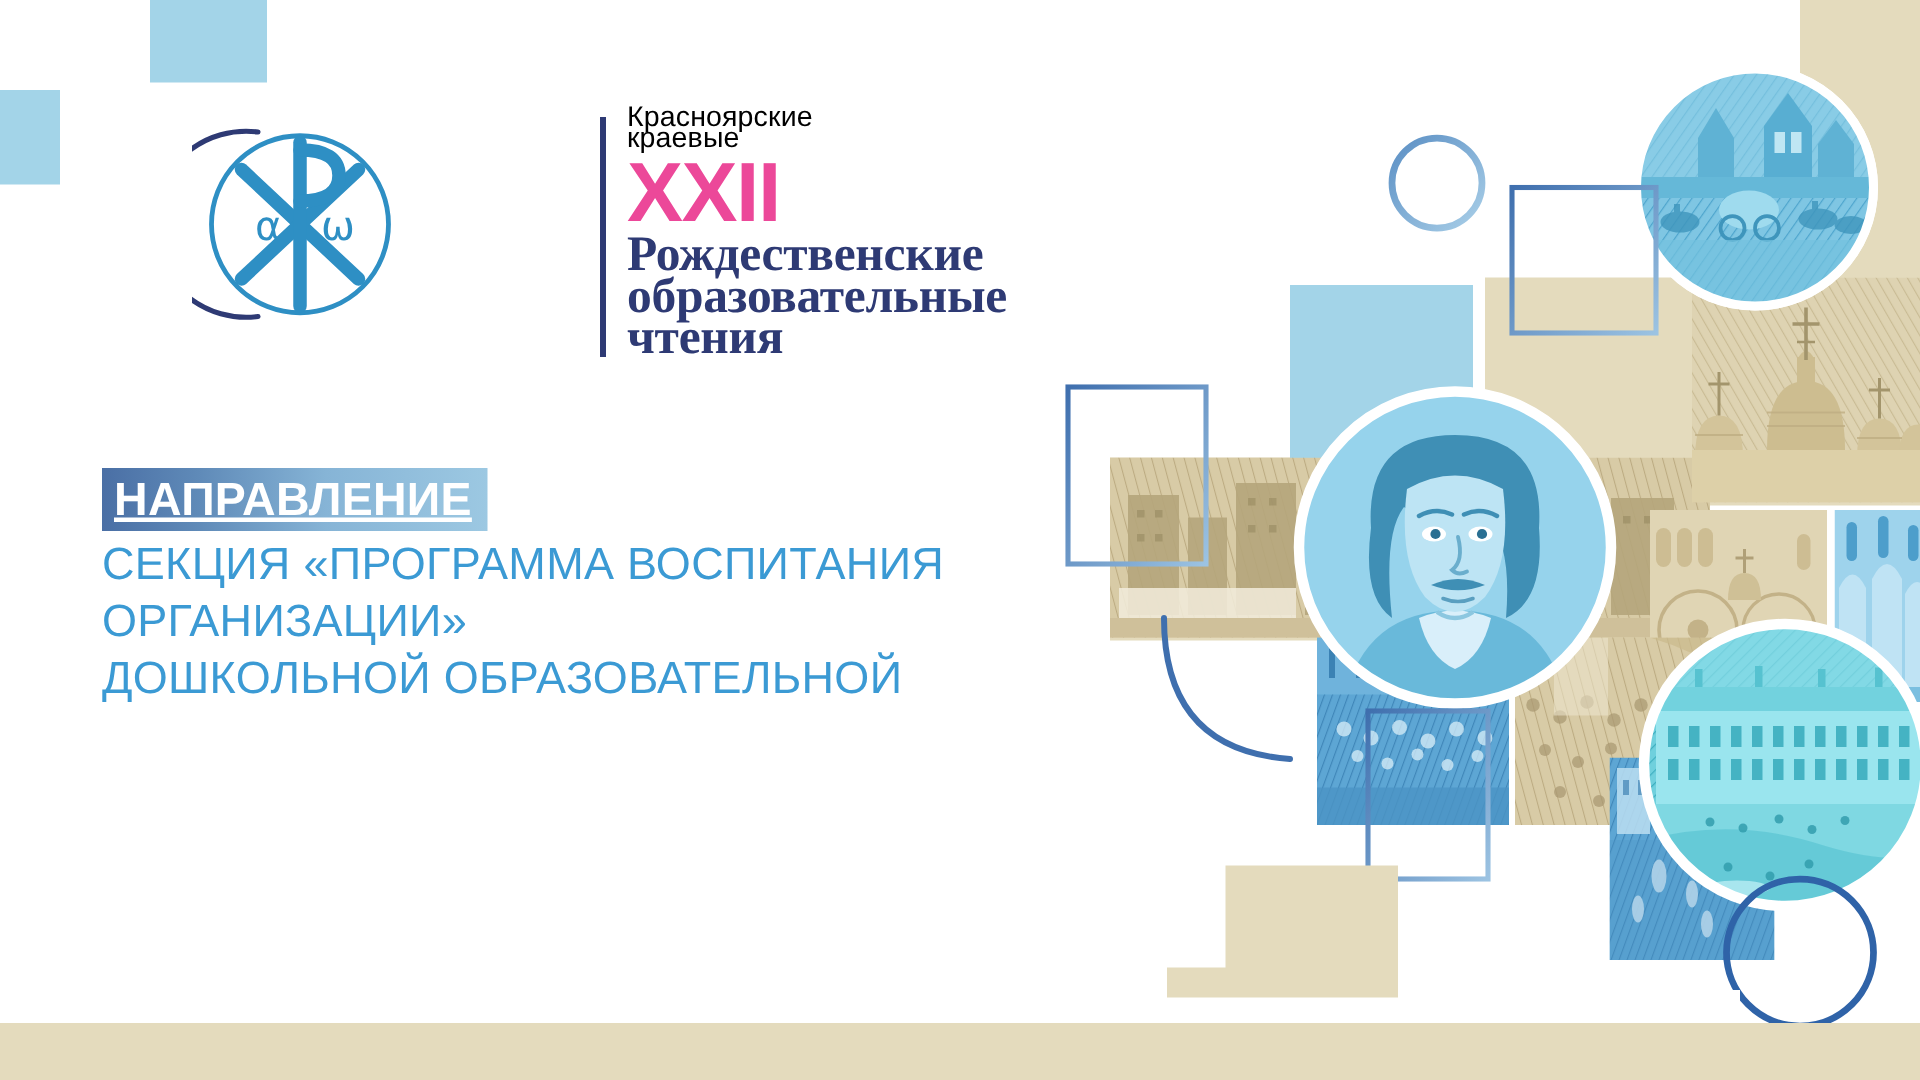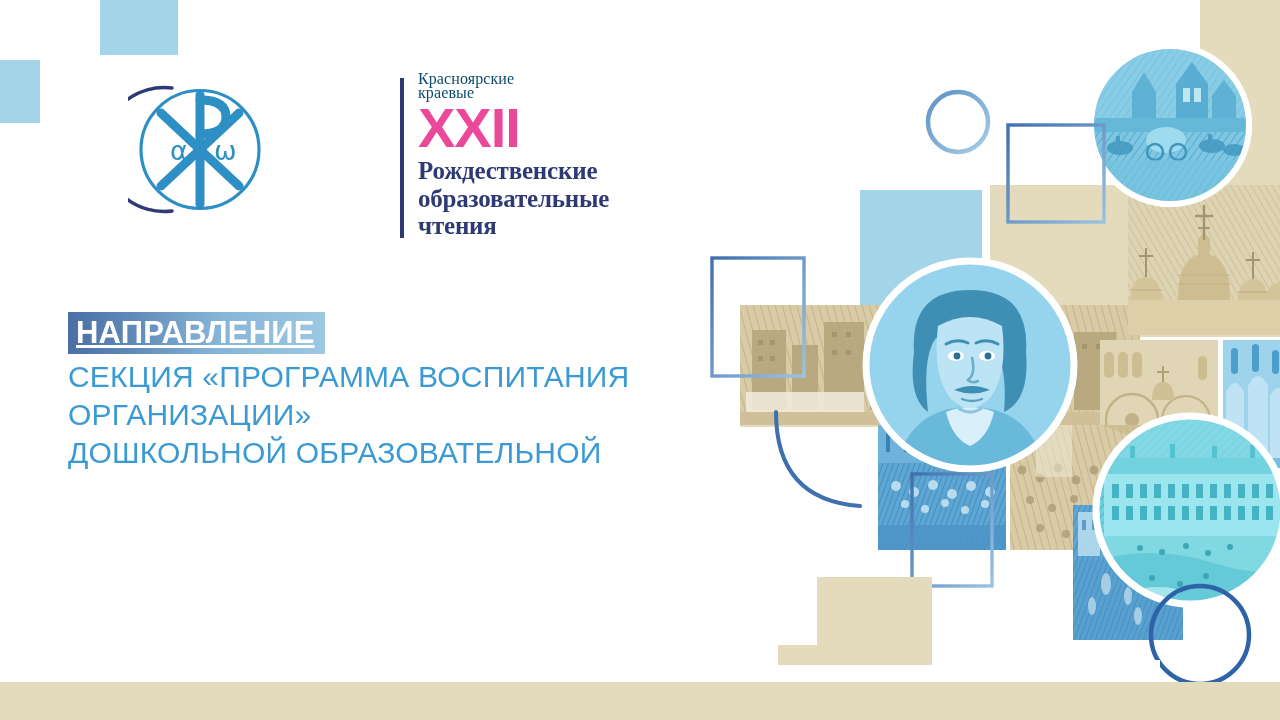--- a/index.html
+++ b/index.html
@@ -9,25 +9,25 @@
 
   
   .sq-a{position:absolute;left:100px;top:0;width:78px;height:55px;background:#a3d4e8;}
   .sq-b{position:absolute;left:0;top:60px;width:40px;height:63px;background:#a3d4e8;}
 
   
   .logo{position:absolute;left:128px;top:72px;width:450px;height:180px;}
   .logo-mark{position:absolute;left:0;top:0;width:140px;height:155px;}
   .logo-divider{position:absolute;left:272px;top:6px;width:4px;height:160px;background:#2e3a74;}
   .logo-text{position:absolute;left:290px;top:0;width:300px;}
-  .logo-krasn{font-family:Liberation Serif, serif;font-size:16px;line-height:14px;
-      color:#0c4a6e;font-weight:400;letter-spacing:.1px;white-space:pre-line;}
+  .logo-krasn{font-family:Liberation Sans, sans-serif;font-size:19px;line-height:14px;
+      color:#000000;font-weight:400;letter-spacing:.1px;white-space:pre-line;}
   .logo-xxii{font-family:"Liberation Sans",sans-serif;font-weight:700;font-size:56px;
       line-height:52px;color:#ec4899;letter-spacing:-1px;margin-top:2px;}
-  .logo-rozh{font-family:"Liberation Serif",serif;font-weight:700;font-size:25px;
+  .logo-rozh{font-family:"Liberation Serif",serif;font-weight:700;font-size:33px;
       line-height:27.5px;color:#2e3a74;margin-top:3px;white-space:pre-line;letter-spacing:-.2px;}
 
   
   .headline{position:absolute;left:68px;top:312px;width:690px;}
   .hl-row{display:block;}
   .hl-hi{display:inline-block;color:#ffffff;font-weight:700;font-size:31px;line-height:39px;
       padding:1px 10px 2px 8px;letter-spacing:.2px;text-decoration:underline;}
   .hl-hi.one{background:linear-gradient(90deg,#4a6fa5 0%,#5f8ab8 25%,#86b4d6 58%,#9cc8e2 100%);}
   .hl-hi.two{background:linear-gradient(90deg,#74a9cf 0%,#8cbcdd 30%,#a0cbe6 65%,#a6cfe8 100%);}
   .hl-sub{color:#3b9ad4;font-weight:400;font-size:30px;line-height:38px;letter-spacing:.2px;

